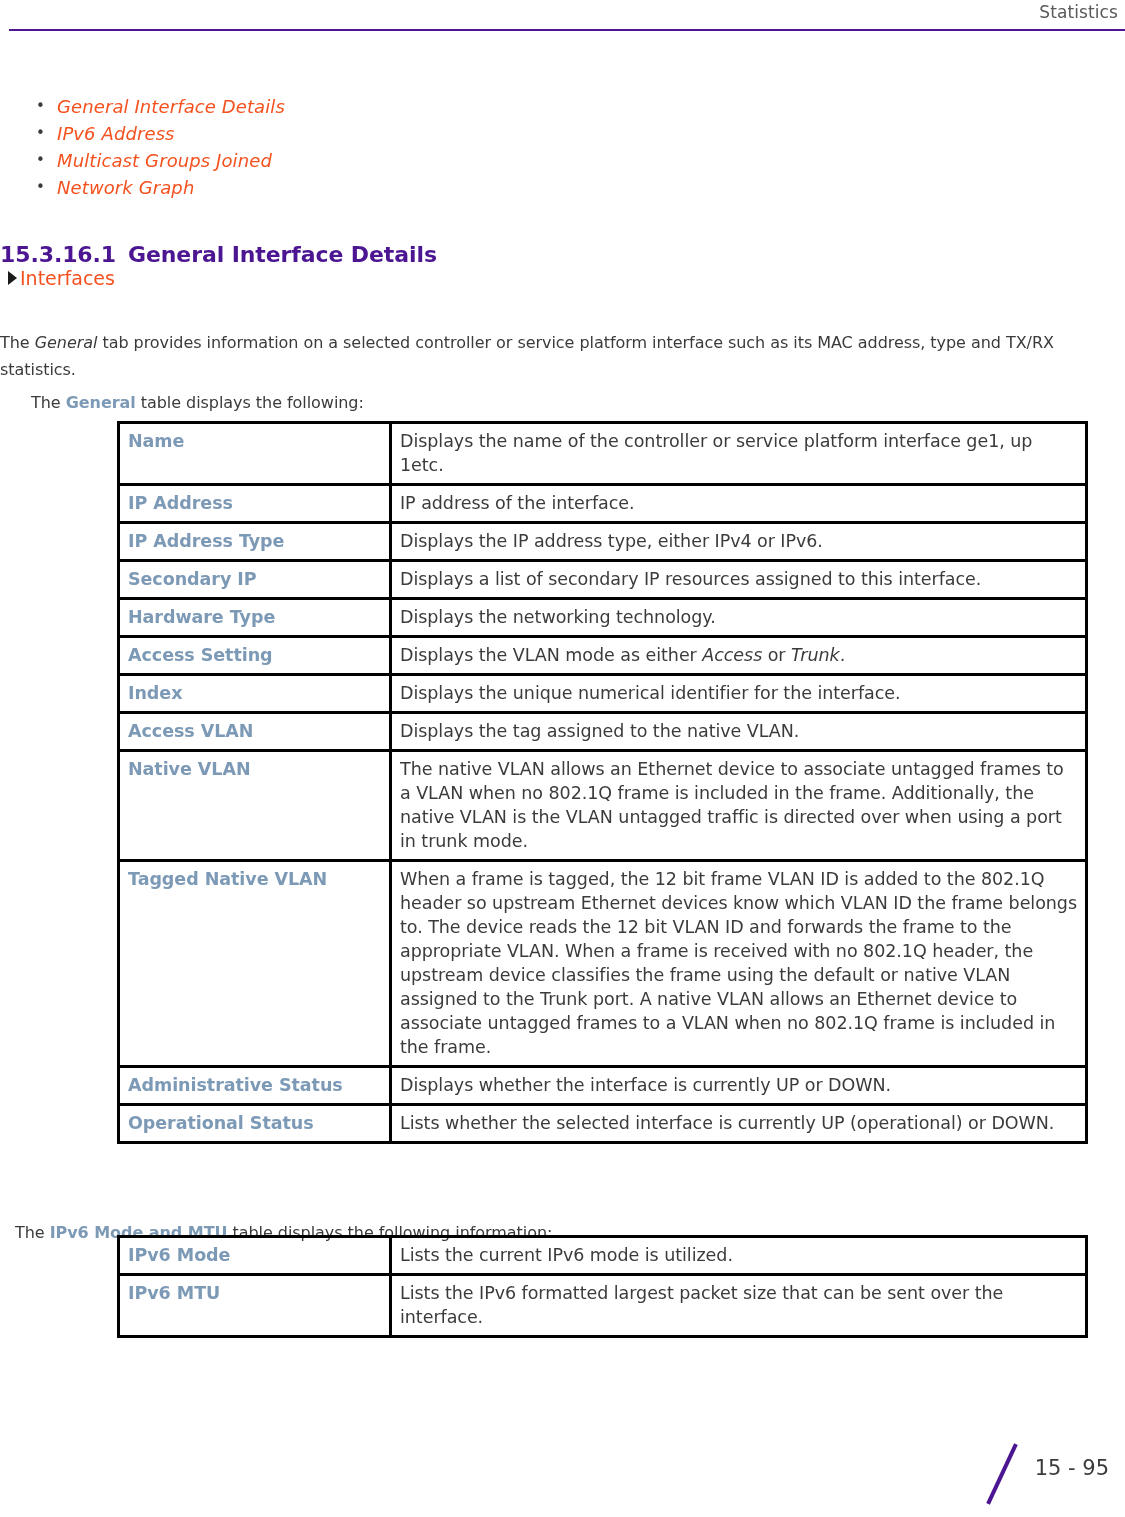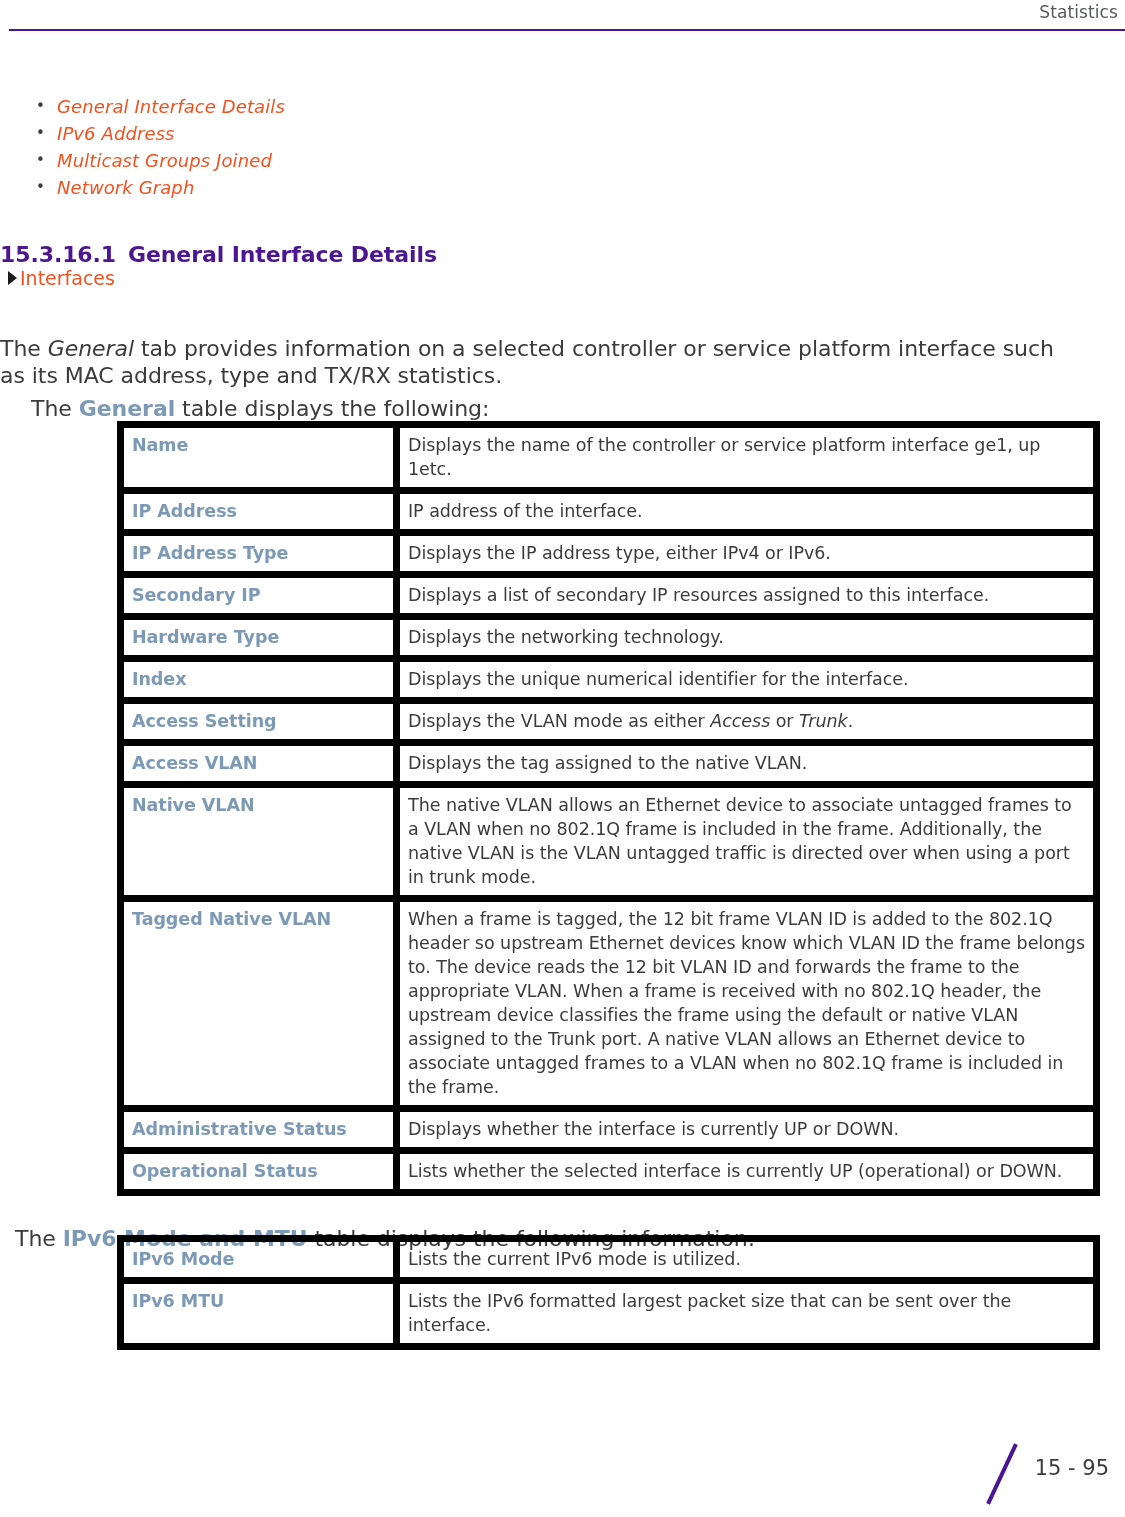--- a/index.html
+++ b/index.html
@@ -125,21 +125,21 @@
   }
   .breadcrumb-label {
     font-size: 19px;
     color: #f4511e;
     white-space: nowrap;
   }
 
   
   .para {
     position: absolute;
-    font-size: 22px;
+    font-size: 16px;
     line-height: 27px;
     color: #3b3b3b;
     letter-spacing: -0.05px;
   }
   .para-intro {
     left: 0;
     top: 267px;
     width: 1060px;
   }
   .para-general-table {
@@ -161,21 +161,21 @@
   }
 
   
   .doc-table {
     position: absolute;
     border-collapse: collapse;
     table-layout: fixed;
     border: 1px solid #000000;
   }
   .doc-table td {
-    border: 7px solid #000000;
+    border: 3px solid #000000;
     vertical-align: top;
     padding: 5px 8px 6px 8px;
     font-size: 17.5px;
     line-height: 24px;
     color: #3b3b3b;
     letter-spacing: -0.05px;
   }
   .doc-table td.label-cell {
     font-weight: bold;
     color: #7c99b6;
@@ -293,30 +293,30 @@
         </tr>
         <tr>
           <td class="label-cell">Secondary IP</td>
           <td class="desc-cell">Displays a list of secondary IP resources assigned to this interface.</td>
         </tr>
         <tr>
           <td class="label-cell">Hardware Type</td>
           <td class="desc-cell">Displays the networking technology.</td>
         </tr>
         <tr>
-          <td class="label-cell">Index</td>
-          <td class="desc-cell">Displays the unique numerical identifier for the interface.</td>
-        </tr>
-        <tr>
           <td class="label-cell">Access Setting</td>
           <td class="desc-cell">
             <span>Displays the VLAN mode as either </span><span class="em">Access</span><span> or </span><span class="em">Trunk</span><span>.</span>
           </td>
         </tr>
         <tr>
+          <td class="label-cell">Index</td>
+          <td class="desc-cell">Displays the unique numerical identifier for the interface.</td>
+        </tr>
+        <tr>
           <td class="label-cell">Access VLAN</td>
           <td class="desc-cell">Displays the tag assigned to the native VLAN.</td>
         </tr>
         <tr>
           <td class="label-cell">Native VLAN</td>
           <td class="desc-cell">The native VLAN allows an Ethernet device to associate untagged frames to a VLAN when no 802.1Q frame is included in the frame. Additionally, the native VLAN is the VLAN untagged traffic is directed over when using a port in trunk mode.</td>
         </tr>
         <tr>
           <td class="label-cell">Tagged Native VLAN</td>
           <td class="desc-cell">When a frame is tagged, the 12 bit frame VLAN ID is added to the 802.1Q header so upstream Ethernet devices know which VLAN ID the frame belongs to. The device reads the 12 bit VLAN ID and forwards the frame to the appropriate VLAN. When a frame is received with no 802.1Q header, the upstream device classifies the frame using the default or native VLAN assigned to the Trunk port. A native VLAN allows an Ethernet device to associate untagged frames to a VLAN when no 802.1Q frame is included in the frame.</td>

